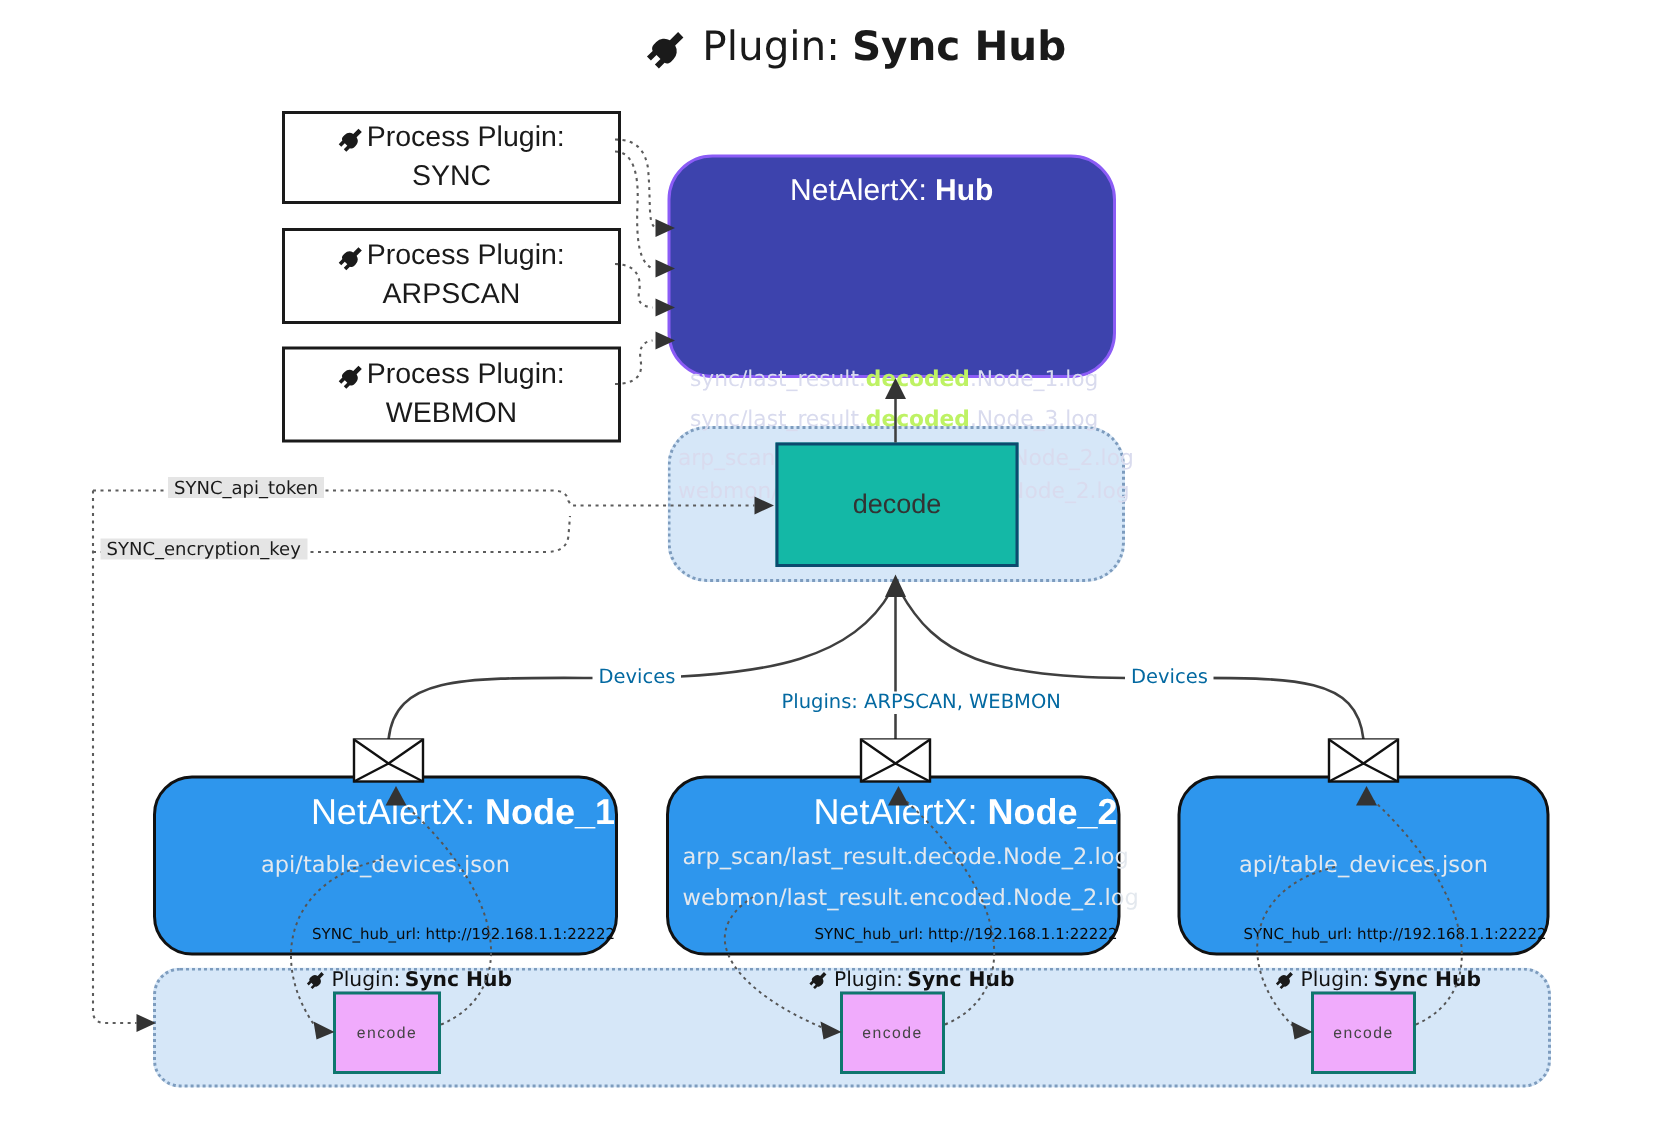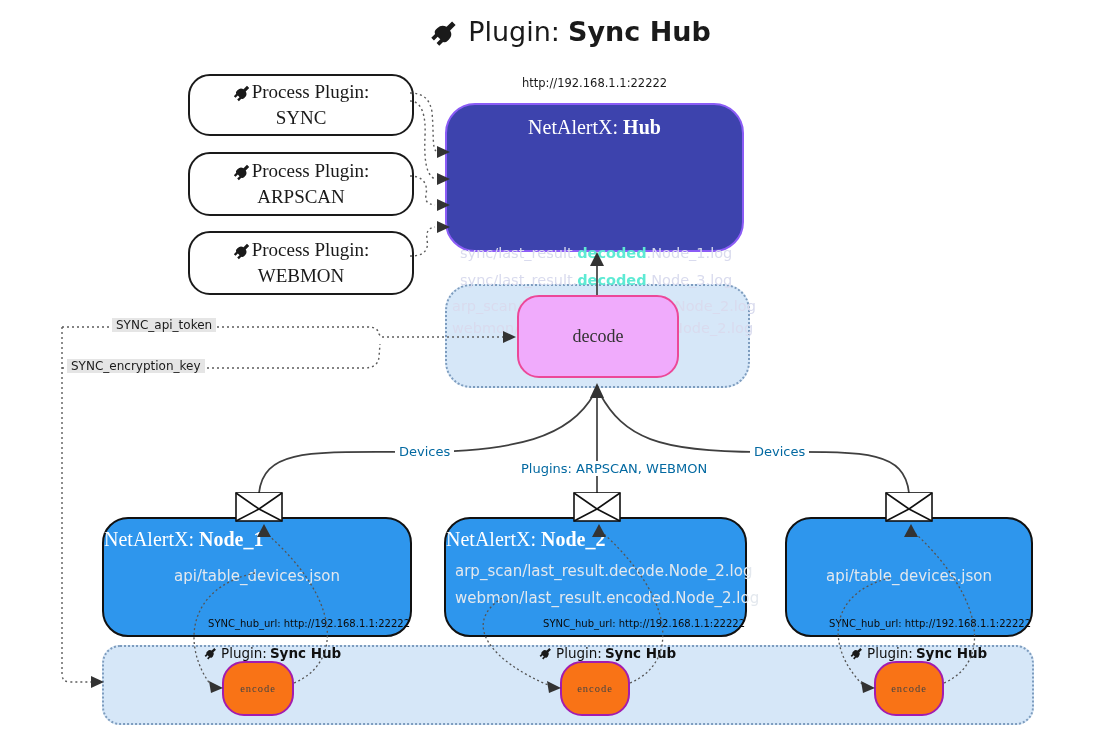--- a/index.html
+++ b/index.html
@@ -1,18 +1,18 @@
 <!DOCTYPE html>
 <html><head>
 <meta charset="utf-8">
 <style>
   html,body{margin:0;padding:0;background:#fff;}
   .canvas{position:relative;width:1117px;height:730px;background:#fff;overflow:hidden;
           font-family:"DejaVu Sans",sans-serif;color:#1a1a1a;margin-left:12px;}
-  .mono{font-family:Liberation Serif, serif;border-radius:22px;}
+  .mono{font-family:Liberation Sans, sans-serif;}
   .abs{position:absolute;}
 
   
   .plug{display:inline-flex;align-items:center;justify-content:center;}
   .plug svg{transform:rotate(-135deg);fill:#1a1a1a;}
 
   
   .page-title{left:0;top:16px;width:1117px;display:flex;align-items:center;justify-content:center;
               gap:8px;font-size:27px;z-index:6;}
   .page-title .bold{font-weight:bold;}
@@ -25,67 +25,67 @@
   .pbox-1{top:74px;height:58px;}
   .pbox-2{top:152px;height:60px;}
   .pbox-3{top:231px;height:60px;}
 
   
   .hub-url{left:433px;top:76px;width:299px;text-align:center;font-size:11.5px;z-index:2;}
   .hub{left:433px;top:103px;width:299px;height:149px;background:#3d43ad;border:2px solid #8b5cf6;
        border-radius:30px;z-index:2;color:#fff;box-sizing:border-box;}
   .hub-title{position:absolute;left:0;top:11px;width:100%;text-align:center;font-size:20px;}
   .hub-log{position:absolute;left:0;width:100%;font-size:14.5px;color:#d9dbee;white-space:nowrap;}
-  .hub-log b{color:#5eead4;}
+  .hub-log b{color:#bef264;}
   .hlog0{top:140px;padding-left:13px;}
   .hlog1{top:167px;padding-left:13px;}
   .hlog2{top:193px;padding-left:5px;}
   .hlog3{top:215px;padding-left:5px;}
 
   
   .decode-wrap{left:433px;top:284px;width:305px;height:104px;background:#d6e7f8;
                border:2px dotted #7d9cbe;border-radius:26px;box-sizing:border-box;z-index:1;}
-  .decode-box{left:505px;top:295px;width:162px;height:83px;background:#f0abfc;border:2px solid #ec4899;
+  .decode-box{left:505px;top:295px;width:162px;height:83px;background:#14b8a6;border:2px solid #0c4a6e;
               box-sizing:border-box;display:flex;align-items:center;justify-content:center;
               font-size:18px;color:#333;z-index:2;}
 
   
   .line-label{background:#e5e5e5;padding:0 4px;font-size:12px;z-index:6;white-space:nowrap;}
   .lbl-token{left:100px;top:318px;}
   .lbl-key{left:55px;top:359px;}
 
   
   .edge-label{background:#fff;padding:0 4px;font-size:13px;color:#0369a1;z-index:6;white-space:nowrap;}
   .lbl-dev-left{left:383px;top:444px;}
   .lbl-dev-right{left:738px;top:444px;}
   .lbl-plugins{left:505px;top:461px;}
 
   
   .node{background:#2e96ed;border:2.5px solid #111;border-radius:26px;z-index:2;
         box-sizing:border-box;color:#fff;height:120px;top:517px;}
   .node-1{left:90px;width:310px;}
   .node-2{left:432px;width:303px;}
   .node-3{left:773px;width:248px;}
-  .node-title{position:absolute;left:0;top:9px;width:100%;text-align:left;font-size:20px;white-space:nowrap;}
+  .node-title{position:absolute;left:0;top:9px;width:100%;text-align:right;font-size:24px;white-space:nowrap;}
   .node-file{position:absolute;font-size:15px;color:#e3e8ee;white-space:nowrap;}
   .nf-center{left:0;width:100%;text-align:center;top:48px;}
   .n2f0{left:9px;top:43px;}
   .n2f1{left:9px;top:70px;}
   .node-huburl{position:absolute;left:0;bottom:6px;width:100%;text-align:right;
                font-size:10px;color:#0b0b0b;}
 
   
   .band{left:90px;top:645px;width:932px;height:80px;background:#d6e7f8;
         border:2px dotted #7d9cbe;border-radius:18px;box-sizing:border-box;z-index:1;}
   .band-label{font-size:13.5px;color:#111;z-index:2;display:flex;align-items:center;gap:3px;white-space:nowrap;}
   .band-label .bold{font-weight:bold;}
   .blbl-1{left:192px;top:645px;}
   .blbl-2{left:527px;top:645px;}
   .blbl-3{left:838px;top:645px;}
-  .encode-box{background:#f97316;border:2px solid #a21caf;box-sizing:border-box;z-index:2;
+  .encode-box{background:#f0abfc;border:2px solid #0f766e;box-sizing:border-box;z-index:2;
               display:flex;align-items:center;justify-content:center;
               font-size:10.5px;color:#444;letter-spacing:1px;}
   .enc-1{left:210px;top:661px;width:72px;height:55px;}
   .enc-2{left:548px;top:661px;width:70px;height:55px;}
   .enc-3{left:862px;top:661px;width:70px;height:55px;}
 
   
   .overlay{position:absolute;left:0;top:0;z-index:5;pointer-events:none;}
   .solid{fill:none;stroke:#3f3f3f;stroke-width:1.7;}
   .dot{fill:none;stroke:#5c5c5c;stroke-width:1.4;stroke-dasharray:2 3;}
@@ -135,21 +135,20 @@
         <span class="plug">
           <svg width="19" height="19" viewBox="0 0 24 24">
             <path d="M7.5 1h3v4.2h3V1h3v4.3c1.2.4 2 1.5 2 2.9v1.8a6 6 0 0 1-4.5 5.8V22h-4v-6.2A6 6 0 0 1 5.5 10V8.2c0-1.4.8-2.5 2-2.9z"></path>
           </svg>
         </span>
         <span>Process Plugin:</span>
       </span>
     <span>WEBMON</span>
   </div>
 
-  <div class="abs hub-url">http://192.168.1.1:22222</div>
   <div class="abs hub">
     <div class="hub-title mono"><span>NetAlertX: </span><b>Hub</b></div>
     <div class="hub-log hlog0"><span>sync/last_result.</span><b>decoded</b><span>.Node_1.log</span></div>
     <div class="hub-log hlog1"><span>sync/last_result.</span><b>decoded</b><span>.Node_3.log</span></div>
     <div class="hub-log hlog2"><span>arp_scan/last_result.</span><b>decoded</b><span>.Node_2.log</span></div>
     <div class="hub-log hlog3"><span>webmon/last_result.</span><b>decoded</b><span>.Node_2.log</span></div>
   </div>
 
   <div class="abs decode-wrap"></div>
   <div class="abs decode-box mono">decode</div>

